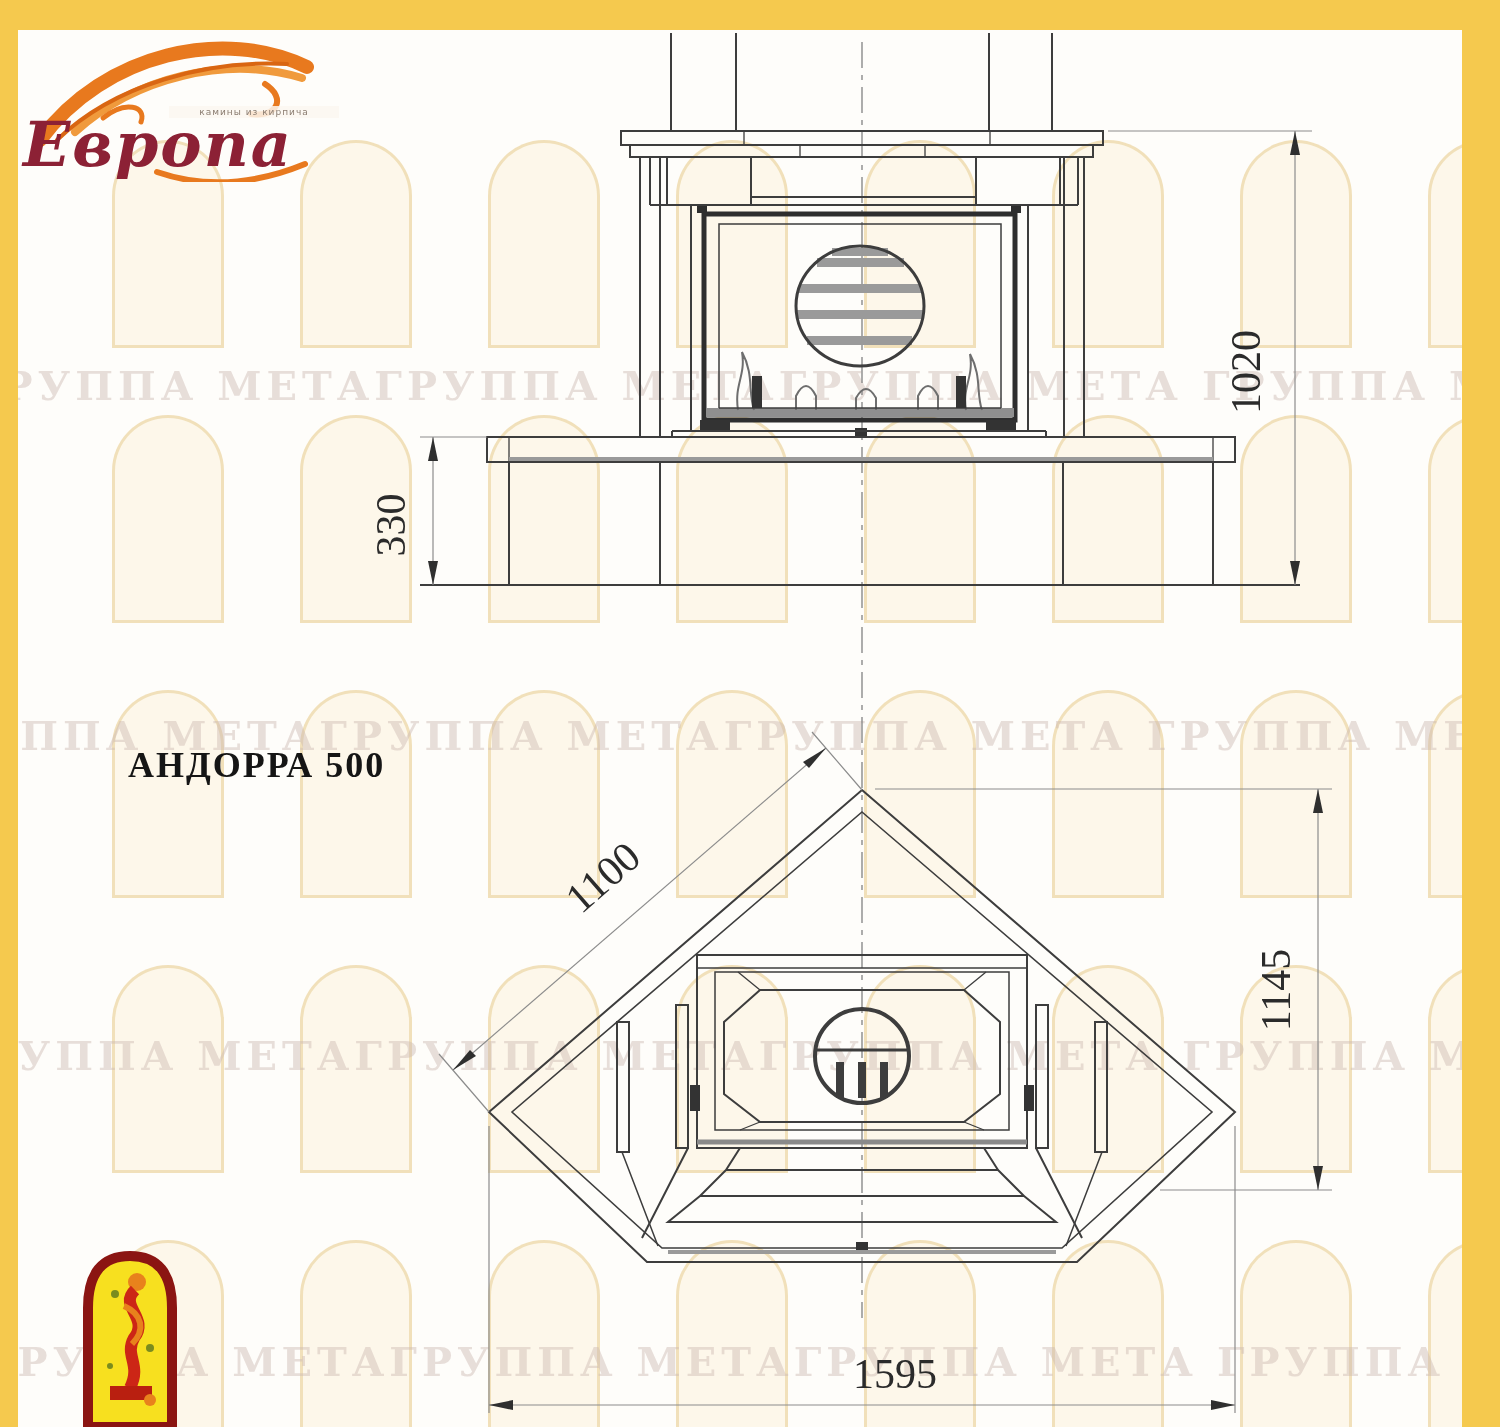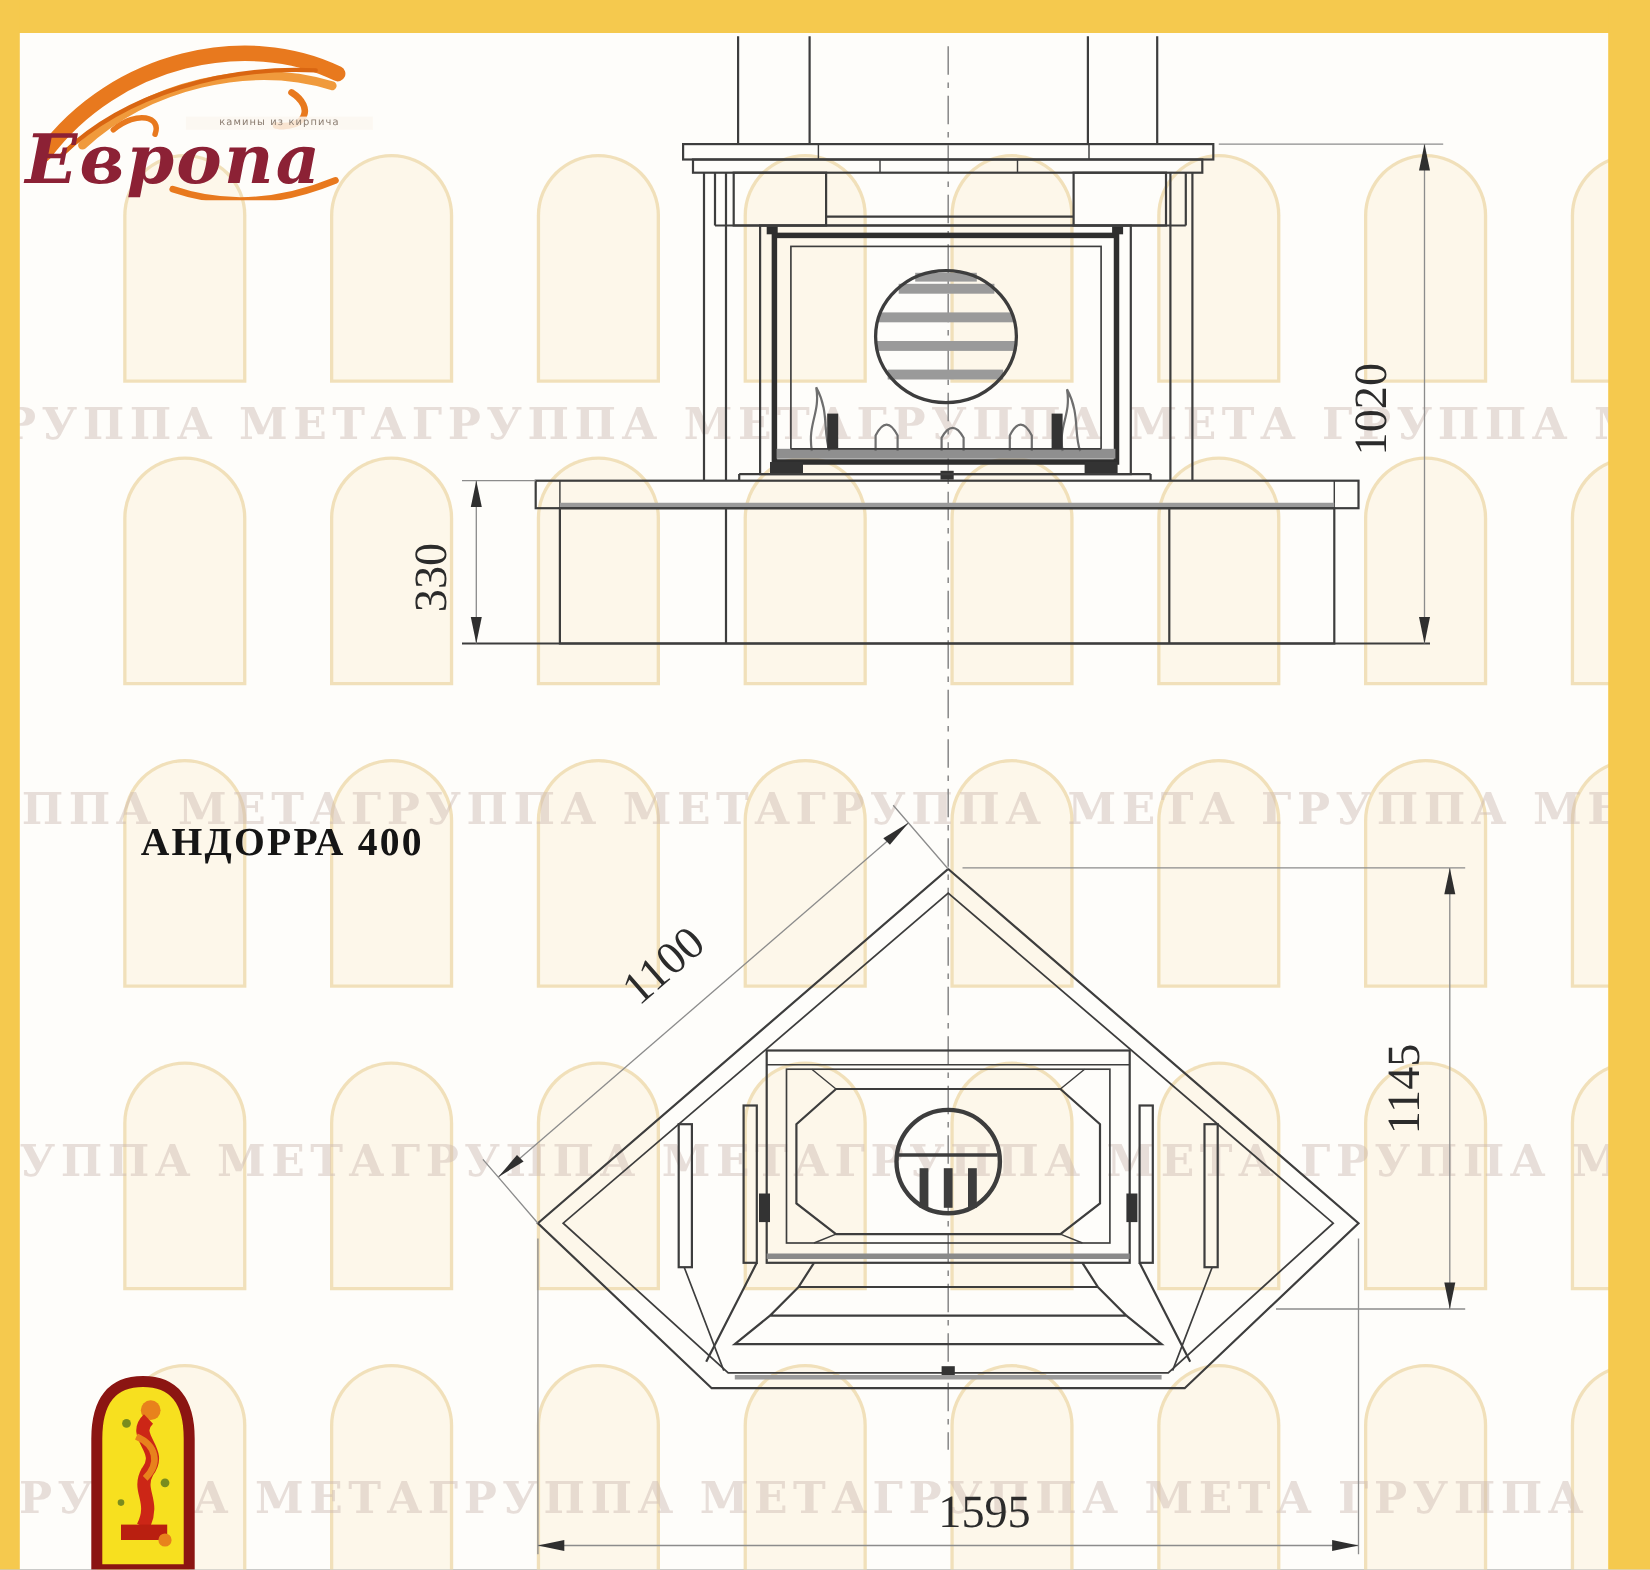--- a/index.html
+++ b/index.html
@@ -228,21 +228,21 @@
         <polygon points="1318,1190 1313,1166 1323,1166"></polygon>
         <polygon points="489,1405 513,1400 513,1410"></polygon>
         <polygon points="1235,1405 1211,1400 1211,1410"></polygon>
       </g>
     </g>
     <text class="dim-label" x="612" y="888" transform="rotate(-41 612 888)">1100</text>
     <text class="dim-label" x="1290" y="990" transform="rotate(-90 1290 990)">1145</text>
     <text class="dim-label" x="895" y="1388">1595</text>
   </svg>
 
-  <div id="model-title">АНДОРРА 400</div>
+  <div id="model-title">АНДОРРА 500</div>
 
   <div class="frame" id="frame-top" style="background: rgb(245, 201, 78);"></div>
   <div class="frame" id="frame-left" style="background: rgb(245, 201, 78);"></div>
   <div class="frame" id="frame-right" style="background: rgb(245, 201, 78);"></div>
 
   <div id="logo">
     <svg id="logo-flame" width="310" height="160" viewBox="0 0 310 160">
       <path d="M25,118 C90,30 210,5 292,45" stroke="#E8791E" stroke-width="14" fill="none" stroke-linecap="round"></path>
       <path d="M60,110 C120,55 212,33 287,56" stroke="#F09A3C" stroke-width="8" fill="none" stroke-linecap="round"></path>
       <path d="M42,118 C100,62 192,38 272,42" stroke="#D96612" stroke-width="4" fill="none" stroke-linecap="round"></path>

